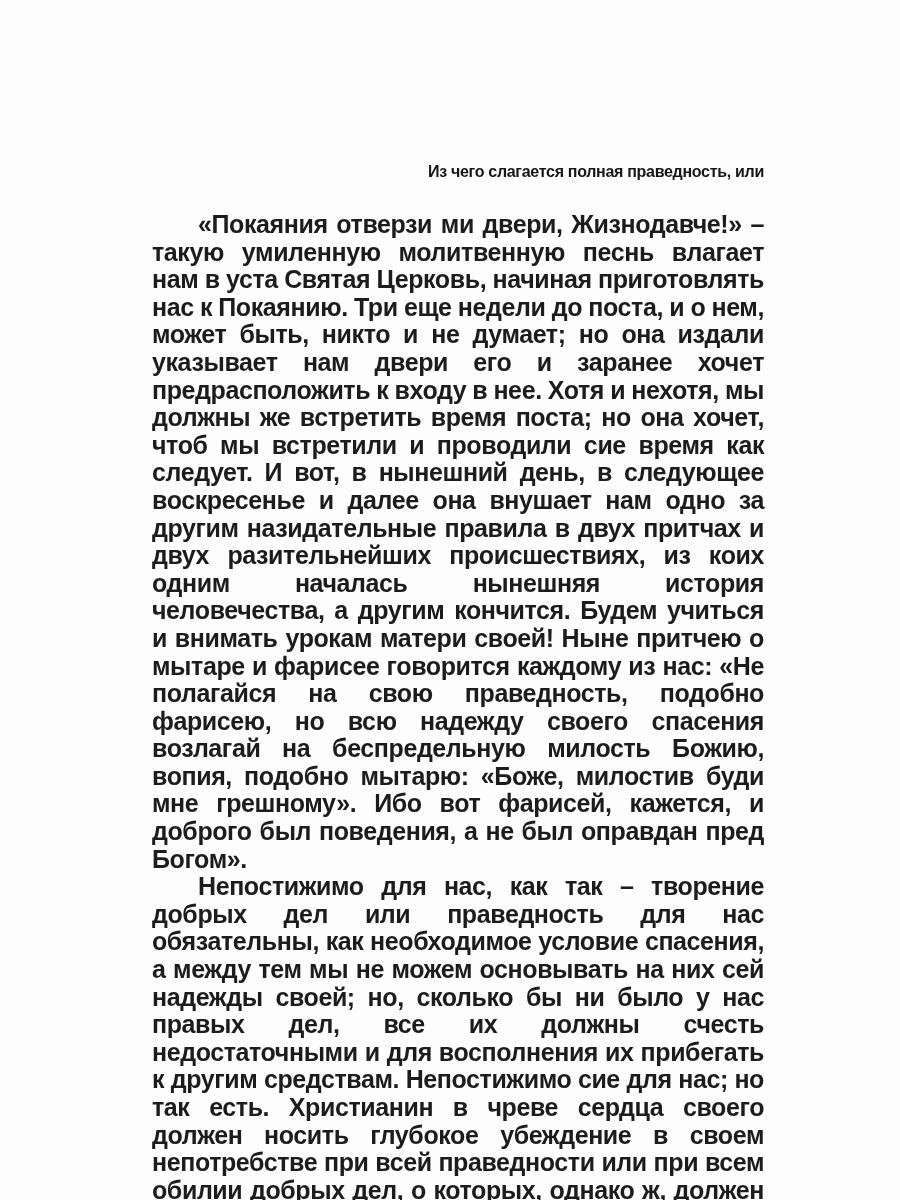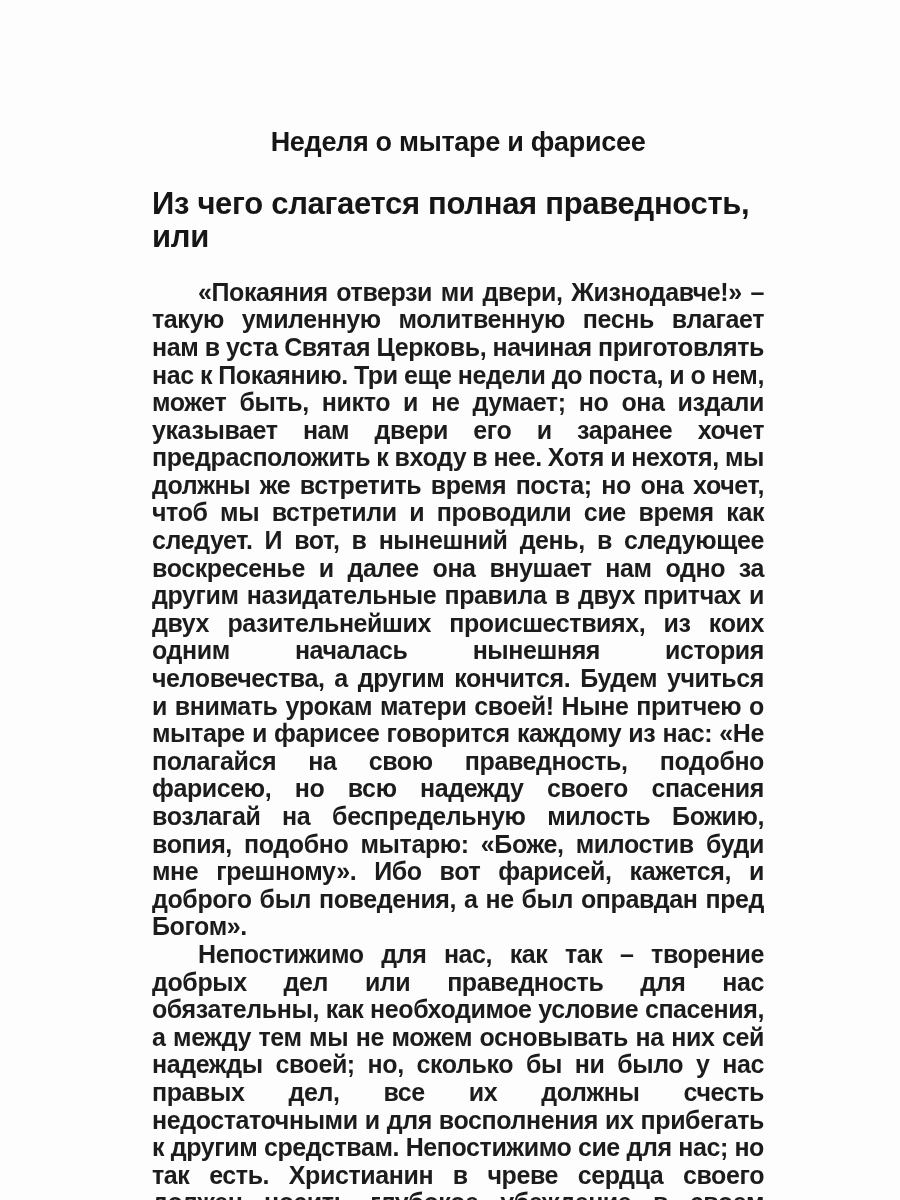--- a/index.html
+++ b/index.html
@@ -29,24 +29,24 @@
       margin: 0;
       font-size: 27px;
       font-weight: 700;
       letter-spacing: -0.3px;
       text-align: center;
       line-height: 32px;
       color: #161616;
     }
     .subtitle {
       margin-top: 29px;
-      font-size: 31px;
+      font-size: 16px;
       font-weight: 700;
       letter-spacing: -0.3px;
-      text-align: left;
+      text-align: right;
       line-height: 33px;
       color: #161616;
     }
     .subtitle-line {
       display: block;
     }
     .bodytext {
       margin-top: 23px;
       font-size: 25px;
       font-weight: 700;
@@ -60,21 +60,20 @@
       margin: 0;
       text-indent: 46px;
     }
   </style>
 </head>
 <body>
 
 <div class="page">
   <div class="content">
 
-    <h1 class="title">Неделя о мытаре и фарисее</h1>
 
     <h2 class="subtitle">
       <span class="subtitle-line">Из чего слагается полная праведность, или</span>
     </h2>
 
     <div class="bodytext">
       <p>«Покаяния отверзи ми двери, Жизнодавче!» – такую умиленную молитвенную песнь влагает нам в уста Святая Церковь, начиная приготовлять нас к Покаянию. Три еще недели до поста, и о нем, может быть, никто и не думает; но она издали указывает нам двери его и заранее хочет предрасположить к входу в нее. Хотя и нехотя, мы должны же встретить время поста; но она хочет, чтоб мы встретили и проводили сие время как следует. И вот, в нынешний день, в следующее воскресенье и далее она внушает нам одно за другим назидательные правила в двух притчах и двух разительнейших происшествиях, из коих одним началась нынешняя история человечества, а другим кончится. Будем учиться и внимать урокам матери своей! Ныне притчею о мытаре и фарисее говорится каждому из нас: «Не полагайся на свою праведность, подобно фарисею, но всю надежду своего спасения возлагай на беспредельную милость Божию, вопия, подобно мытарю: «Боже, милостив буди мне грешному». Ибо вот фарисей, кажется, и доброго был поведения, а не был оправдан пред Богом».</p>
       <p>Непостижимо для нас, как так – творение добрых дел или праведность для нас обязательны, как необходимое условие спасения, а между тем мы не можем основывать на них сей надежды своей; но, сколько бы ни было у нас правых дел, все их должны счесть недостаточными и для восполнения их прибегать к другим средствам. Непостижимо сие для нас; но так есть. Христианин в чреве сердца своего должен носить глубокое убеждение в своем непотребстве при всей праведности или при всем обилии добрых дел, о которых, однако ж, должен ревновать неусыпно. Так спасались все, которые спаслись и оставили нам в своем примере указание возможности таких чувств и побуждение к возгреванию их в себе самих. Посмотрите на покаянные молитвы, кои суть излияние душ святых Божиих, прославленных Церковию. Как они там осуждают себя пред Господом!.. А между тем все окружавшие их почитали их чистыми и непорочными пред Богом!.. Думаете ли, что тут была неискренность? Нет! Это был искренний</p>
     </div>
 

